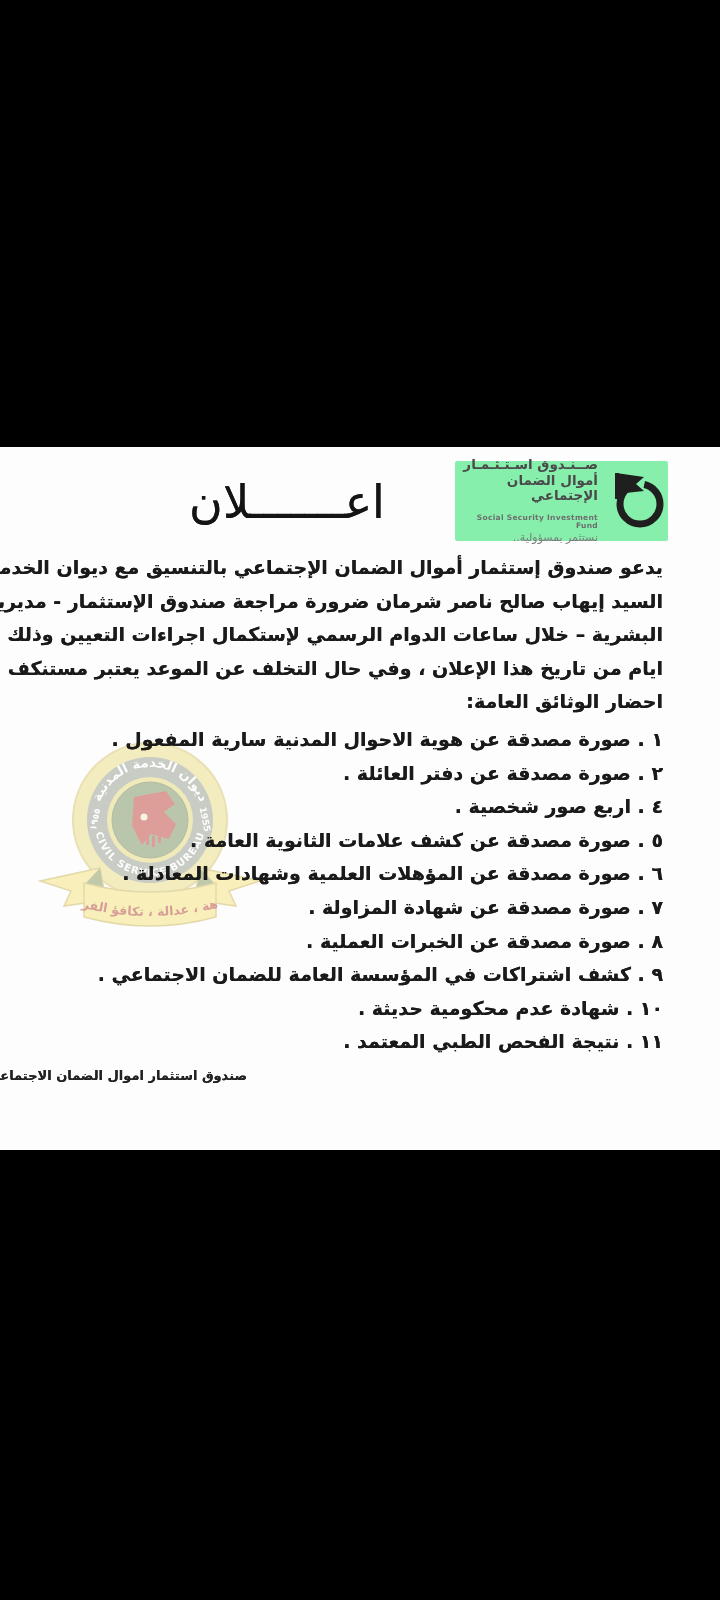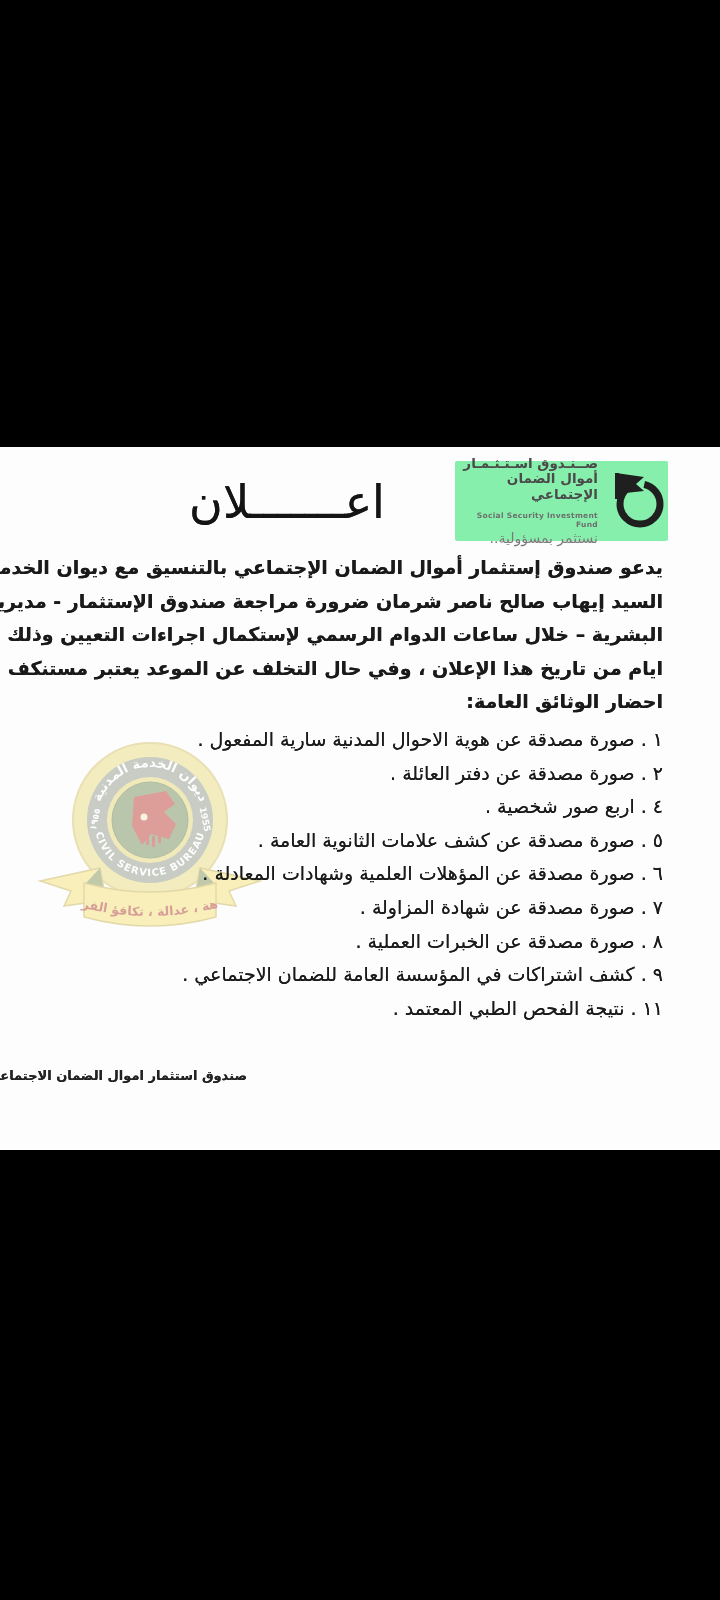--- a/index.html
+++ b/index.html
@@ -24,33 +24,33 @@
   .logo{
     position:absolute;left:455px;top:14px;width:213px;height:80px;
     background:#86efac;border-radius:2px;
     display:flex;flex-direction:row-reverse;align-items:center;
     justify-content:flex-start;gap:12px;padding:0 4px;box-sizing:border-box;
     z-index:2;
   }
   .logo-text{direction:rtl;text-align:right;line-height:1.15;flex:1;}
   .logo-l1,.logo-l2{font-size:13.5px;font-weight:bold;color:#4a4a4a;}
   .logo-l3{font-size:7.5px;color:#6e6e6e;font-weight:bold;letter-spacing:.3px;margin-top:10px;direction:ltr;text-align:right;}
-  .logo-l4{font-size:14px;color:#7a7a7a;margin-top:1px;}
+  .logo-l4{font-size:11px;color:#7a7a7a;margin-top:1px;}
   .para{
     position:absolute;right:57px;left:60px;top:104px;
     direction:rtl;z-index:1;
     font-size:19px;font-weight:bold;color:#1a1a1a;
     text-shadow:0 0 .6px rgba(0,0,0,.8);
   }
   .para-line{line-height:33.5px;text-align:justify;text-align-last:justify;white-space:nowrap;}
   .para-line.last{text-align:right;text-align-last:right;}
   .list{
     position:absolute;right:57px;left:30px;top:276px;
     direction:rtl;z-index:1;
-    font-size:19px;font-weight:normal;color:#1a1a1a;
+    font-size:19px;font-weight:bold;color:#1a1a1a;
     text-align:right;
     text-shadow:0 0 .6px rgba(0,0,0,.8);
   }
   .list-item{line-height:33.6px;white-space:nowrap;}
   .signature{
     position:absolute;right:473px;top:621px;
     direction:rtl;white-space:nowrap;z-index:1;
     font-size:13px;font-weight:bold;color:#222;
     text-shadow:0 0 .5px rgba(0,0,0,.8);
   }
@@ -127,18 +127,19 @@
 
   <div class="list">
     <div class="list-item">١ . صورة مصدقة عن هوية الاحوال المدنية سارية المفعول .</div>
     <div class="list-item">٢ . صورة مصدقة عن دفتر العائلة .</div>
     <div class="list-item">٤ . اربع صور شخصية .</div>
     <div class="list-item">٥ . صورة مصدقة عن كشف علامات الثانوية العامة .</div>
     <div class="list-item">٦ . صورة مصدقة عن المؤهلات العلمية وشهادات المعادلة .</div>
     <div class="list-item">٧ . صورة مصدقة عن شهادة المزاولة .</div>
     <div class="list-item">٨ . صورة مصدقة عن الخبرات العملية .</div>
     <div class="list-item">٩ . كشف اشتراكات في المؤسسة العامة للضمان الاجتماعي .</div>
+    <div class="list-item">١٠ . شهادة عدم محكومية حديثة .</div>
     <div class="list-item">١١ . نتيجة الفحص الطبي المعتمد .</div>
   </div>
 
   <div class="signature">صندوق استثمار اموال الضمان الاجتماعي</div>
 
 </div>
 
 </body></html>

